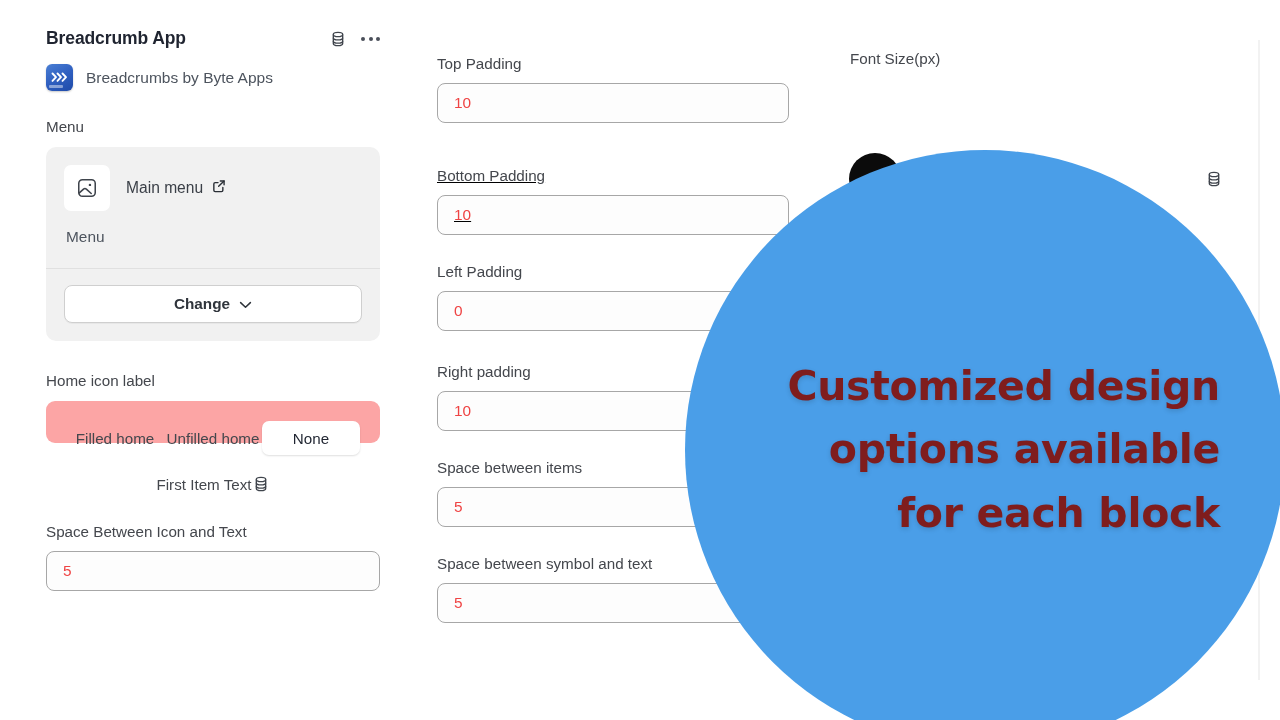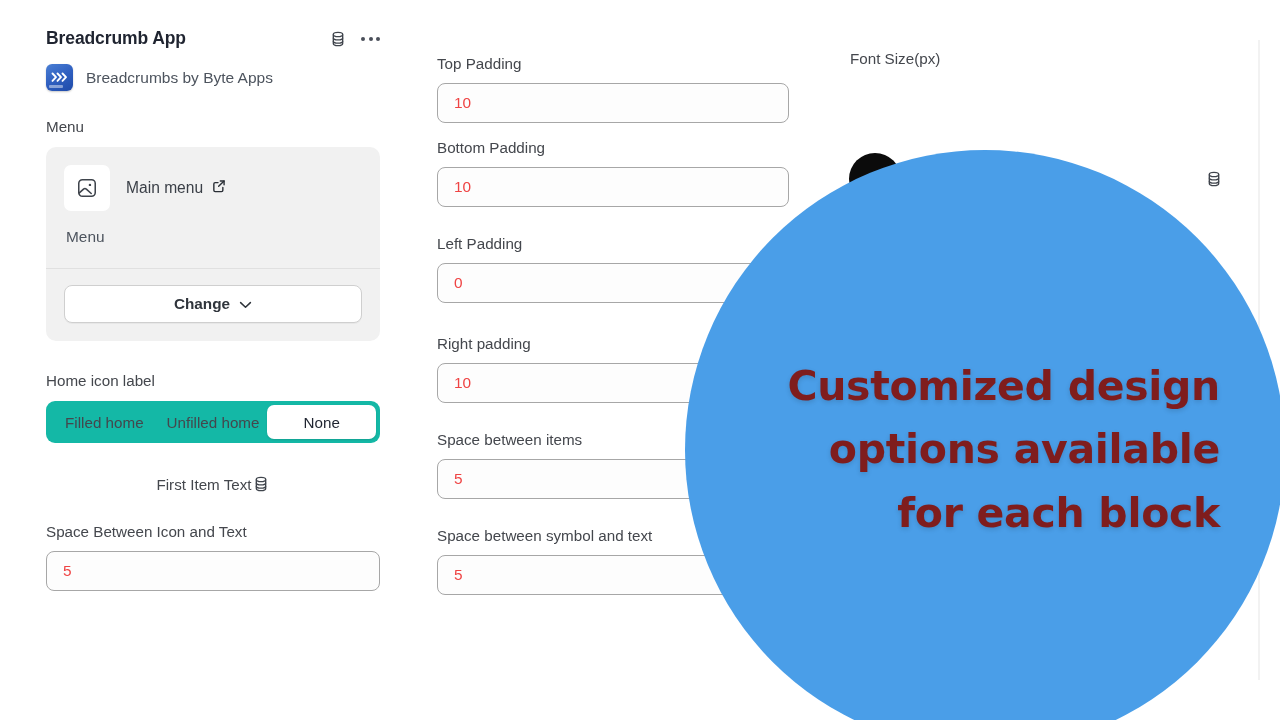--- a/index.html
+++ b/index.html
@@ -97,22 +97,22 @@
     border: 1.2px solid #cfcfcf; border-radius: 8px;
     display: flex; align-items: center; justify-content: center; gap: 9px;
     font-size: 15.3px; color: #2f343b; font-weight: 600;
     box-shadow: 0 1px 0 rgba(0,0,0,.04);
     cursor: pointer;
     font-family: "Liberation Sans", sans-serif;
   }
 
   
   .segmented {
-    width: 334px; height: 42px; background: #14b8a6; border-radius: 9px;
-    display: flex; align-items: flex-start; padding: 4px;
+    width: 334px; height: 42px; background: #fca5a5; border-radius: 9px;
+    display: flex; align-items: flex-start; padding: 20px;
   }
   .seg-item {
     flex: 1; height: 34px; display: flex; align-items: center; justify-content: center;
     font-size: 15.2px; color: #44474d; border-radius: 7px; cursor: pointer;
     white-space: nowrap;
   }
   .seg-item.selected {
     background: #ffffff; color: #1f2430;
     box-shadow: 0 1px 2px rgba(0,0,0,.13);
   }
@@ -244,21 +244,21 @@
       <span class="field-label">Space Between Icon and Text</span>
       <div class="text-input">5</div>
     </div>
   </div>
 
   <div class="col col-mid" style="top:55px;">
     <div class="field">
       <span class="field-label">Top Padding</span>
       <div class="text-input">10</div>
     </div>
-    <div class="field" style="margin-top:16px;">
+    <div class="field" style="margin-top:44px;text-decoration:underline;">
       <span class="field-label">Bottom Padding</span>
       <div class="text-input">10</div>
     </div>
     <div class="field" style="margin-top:28px;">
       <span class="field-label">Left Padding</span>
       <div class="text-input">0</div>
     </div>
     <div class="field" style="margin-top:32px;">
       <span class="field-label">Right padding</span>
       <div class="text-input">10</div>

